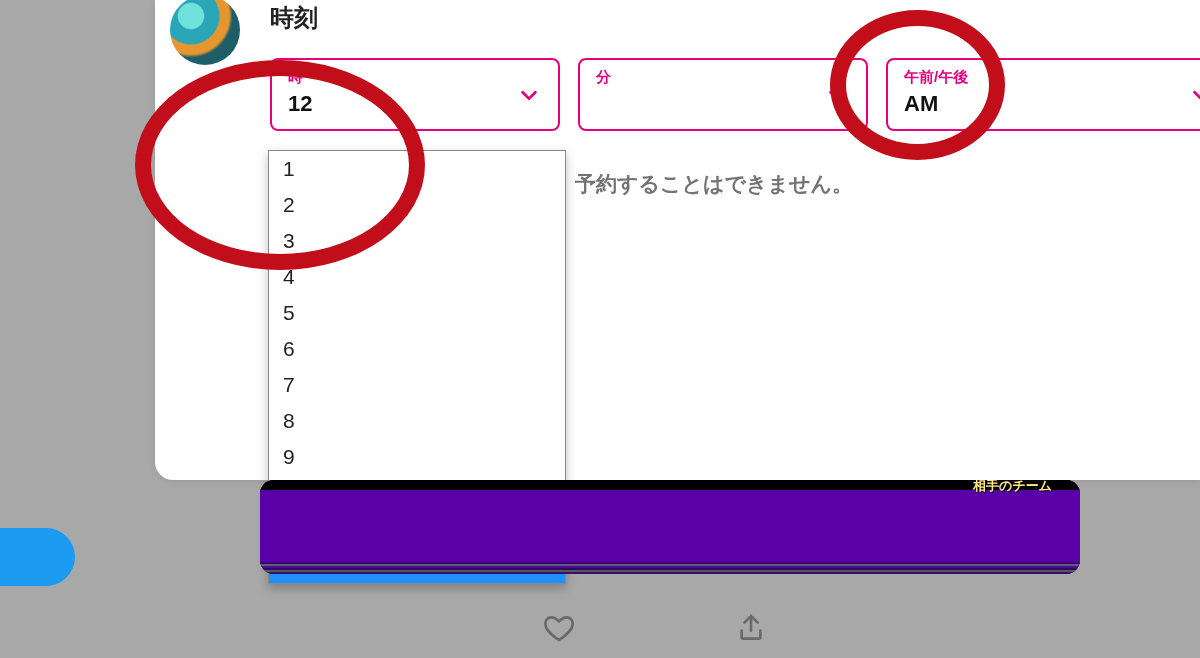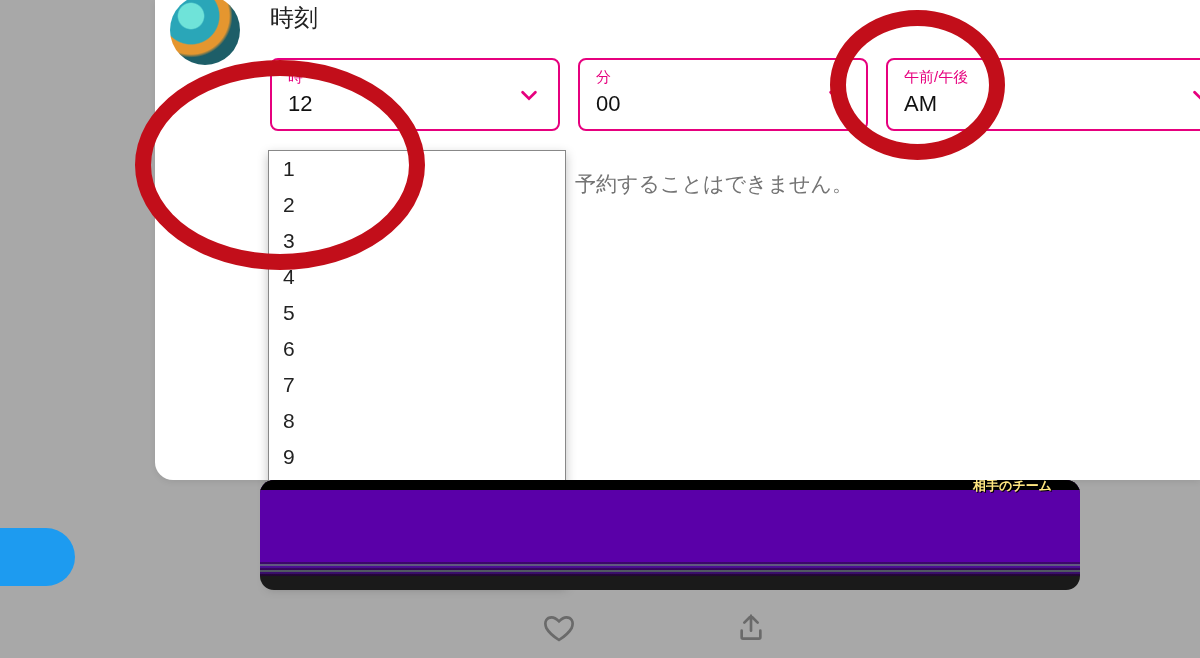--- a/index.html
+++ b/index.html
@@ -22,20 +22,21 @@
     }
     .main-card {
       position: absolute;
       left: 155px;
       top: 0;
       width: 1045px;
       height: 480px;
       background: #fff;
       border-radius: 0 0 0 18px;
       box-shadow: 0 2px 6px rgba(0,0,0,.08);
+      font-weight: bold;
     }
     .avatar {
       position: absolute;
       left: 15px;
       top: -5px;
       width: 70px;
       height: 70px;
       border-radius: 50%;
       background: radial-gradient(circle at 30% 30%, #6fe3d9 0 18%, #2aa6b8 20% 40%, #e5962f 42% 55%, #1d5e68 60%);
       overflow: hidden;
@@ -107,21 +108,21 @@
     }
     .dd-item.selected {
       background: #1e90ff;
       color: #fff;
     }
     .tweet-card {
       position: absolute;
       left: 260px;
       top: 480px;
       width: 820px;
-      height: 110px;
+      height: 94px;
       background: #1a1a1a;
       border-radius: 14px;
       overflow: hidden;
     }
     .purple-band {
       position: absolute;
       left: 0; right: 0; top: 0; height: 96px;
       background: linear-gradient(#2a0040, #5a00a8 10%, #5a00a8 90%, #2a0040);
     }
     .band-top {
@@ -185,21 +186,20 @@
       <div class="field-label">時</div>
       <div class="field-value">12</div>
       <span class="chev">
         <svg viewBox="0 0 24 24" width="22" height="22">
             <path fill="none" stroke="#e6007e" stroke-width="3" stroke-linecap="round" d="M5 9l7 7 7-7"></path>
           </svg>
       </span>
     </div>
     <div class="field minute">
       <div class="field-label">分</div>
-      <div class="field-value">00</div>
       <span class="chev">
         <svg viewBox="0 0 24 24" width="22" height="22">
             <path fill="none" stroke="#e6007e" stroke-width="3" stroke-linecap="round" d="M5 9l7 7 7-7"></path>
           </svg>
       </span>
     </div>
     <div class="field ampm">
       <div class="field-label">午前/午後</div>
       <div class="field-value">AM</div>
       <span class="chev">

